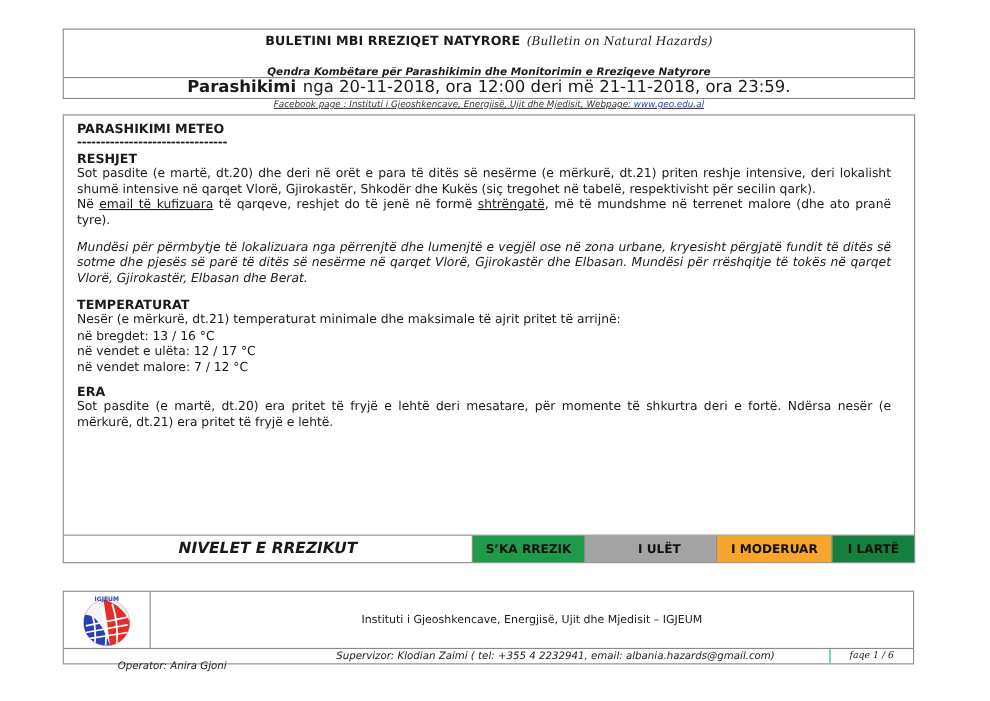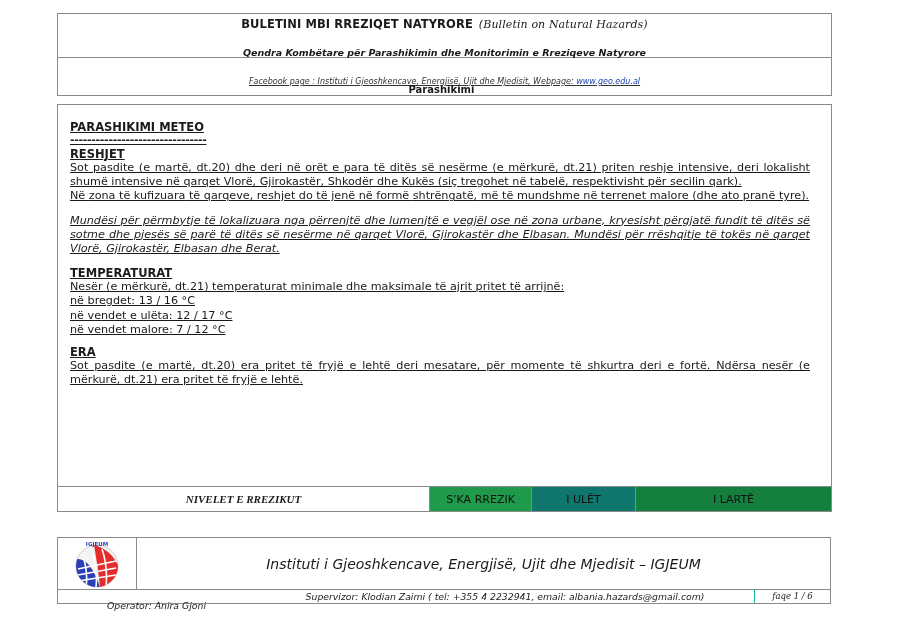--- a/index.html
+++ b/index.html
@@ -1,96 +1,98 @@
 <!DOCTYPE html>
 <html><head>
 <meta charset="utf-8">
 <style>
   html, body { margin:0; padding:0; background:#ffffff; }
   body { width:900px; height:637px; position:relative; overflow:hidden; font-family:"DejaVu Sans", sans-serif; color:#1a1a1a; }
   .box { position:absolute; border:1px solid #8a8a8a; box-sizing:border-box; }
   
-  #hdr { left:57px; top:13px; width:775px; height:83px; }
+  #hdr { left:57px; top:26px; width:775px; height:64px; }
   #hdr .top { position:absolute; left:0; right:0; top:0; height:43px; border-bottom:1px solid #8a8a8a; text-align:center; }
   #hdr .title { margin-top:3px; font-size:11.5px; font-weight:bold; letter-spacing:0.1px; }
   #hdr .title .en { font-family:"DejaVu Serif", serif; font-style:italic; font-weight:normal; font-size:11px; margin-left:6px; }
   #hdr .sub { font-size:9.5px; font-weight:bold; font-style:italic; margin-top:16px; }
   #hdr .fb { font-size:8px; font-style:italic; text-decoration:underline; color:#333; margin-top:19px; }
   #hdr .fb a { color:#1a3fb0; }
   #hdr .bottom { position:absolute; left:0; right:0; top:43px; bottom:0; display:flex; }
   #hdr .bnum { width:205px; border-right:1px solid #8a8a8a; font-size:9.5px; font-weight:bold; display:flex; align-items:center; justify-content:center; }
-  #hdr .fcst { flex:1; font-size:10px; display:flex; align-items:flex-end; justify-content:center; }
+  #hdr .fcst { flex:1; font-size:15px; display:flex; align-items:flex-start; justify-content:center; }
   #hdr .fcst b { margin-right:6px; }
   
   #main { left:57px; top:104px; width:775px; height:408px; }
-  #content { position:absolute; left:12px; top:15px; width:740px; font-size:11.2px; line-height:14.2px;text-decoration:underline; }
+  #content { position:absolute; left:12px; top:5px; width:740px; font-size:11.2px; line-height:14.2px; }
   #content h3 { margin:0; font-size:11.5px; font-weight:bold; line-height:14px; }
   #content .dash { font-weight:bold; font-size:11px; line-height:11px; letter-spacing:-0.3px; margin-bottom:2px; }
   #content p { margin:0; text-align:justify; }
   #content .it { font-style:italic; }
   #content u { text-decoration:underline; }
   .gap8 { height:8px; }
   .gap10 { height:10px; }
   .tline { margin:0 0 5px 0; }
   #risk { position:absolute; left:0; right:0; bottom:0; height:24px; border-top:1px solid #8a8a8a; display:flex; }
-  #risk .lbl { width:371px; display:flex; align-items:center; justify-content:center; font-weight:bold; font-style:italic; font-size:11px;font-family:Liberation Serif, serif; }
-  #risk .lvl { display:flex; align-items:center; justify-content:center; font-weight:normal; font-size:11px; border-left:1px solid #8a8a8a; }
+  #risk .lbl { width:371px; display:flex; align-items:center; justify-content:center; font-weight:bold; font-style:italic; font-size:14px; }
+  #risk .lvl { display:flex; align-items:center; justify-content:center; font-weight:bold; font-size:11px; border-left:1px solid #8a8a8a; }
   
   #ftr { left:57px; top:537px; width:774px; height:67px; }
   #ftr .row1 { position:absolute; left:0; right:0; top:0; height:51px; border-bottom:1px solid #8a8a8a; display:flex; }
   #ftr .logo { width:78px; border-right:1px solid #8a8a8a; display:flex; align-items:center; justify-content:center; }
-  #ftr .inst { flex:1; display:flex; align-items:center; justify-content:center; font-size:14px;font-style:italic; }
+  #ftr .inst { flex:1; display:flex; align-items:center; justify-content:center; font-size:10px; }
   #ftr .row2 { position:absolute; left:0; right:0; top:51px; bottom:0; display:flex; font-size:9.3px; font-style:italic; }
   #ftr .op { width:197px; border-right:1px solid #8a8a8a; display:flex; align-items:center; justify-content:center;margin-top:16px; }
   #ftr .sup { width:498px; border-right:1px solid #14b8a6; display:flex; align-items:center; justify-content:center; }
   #ftr .pg { flex:1; display:flex; align-items:center; justify-content:center; font-family:"DejaVu Serif", serif; font-size:8.5px; }
 </style>
 </head>
 <body>
 
 <div class="box" id="hdr">
   <div class="top">
     <div class="title"><span>BULETINI MBI RREZIQET NATYRORE</span><span class="en">(Bulletin on Natural Hazards)</span></div>
     <div class="sub">Qendra Kombëtare për Parashikimin dhe Monitorimin e Rreziqeve Natyrore</div>
     <div class="fb"><span>Facebook page : Instituti i Gjeoshkencave, Energjisë, Ujit dhe Mjedisit, Webpage: </span><a>www.geo.edu.al</a></div>
   </div>
   <div class="bottom">
     <div class="fcst">
         <b>Parashikimi</b>
+        <span>nga 20-11-2018, ora 12:00 deri më 21-11-2018, ora 23:59.</span>
       </div>
   </div>
 </div>
 
 <div class="box" id="main">
   <div id="content">
     <h3>PARASHIKIMI METEO</h3>
     <div class="dash">--------------------------------</div>
 
     <h3>RESHJET</h3>
     <p>Sot pasdite (e martë, dt.20) dhe deri në orët e para të ditës së nesërme (e mërkurë, dt.21) priten reshje intensive, deri lokalisht shumë intensive në qarqet Vlorë, Gjirokastër, Shkodër dhe Kukës (siç tregohet në tabelë, respektivisht për secilin qark).</p>
-    <p><span>Në </span><u>zona të kufizuara</u><span> të qarqeve, reshjet do të jenë në formë </span><u>shtrëngatë</u><span>, më të mundshme në terrenet malore (dhe ato pranë tyre).</span></p>
+    <p><span>Në </span><u>email të kufizuara</u><span> të qarqeve, reshjet do të jenë në formë </span><u>shtrëngatë</u><span>, më të mundshme në terrenet malore (dhe ato pranë tyre).</span></p>
     <div class="gap10"></div>
     <p class="it">Mundësi për përmbytje të lokalizuara nga përrenjtë dhe lumenjtë e vegjël ose në zona urbane, kryesisht përgjatë fundit të ditës së sotme dhe pjesës së parë të ditës së nesërme në qarqet Vlorë, Gjirokastër dhe Elbasan. Mundësi për rrëshqitje të tokës në qarqet Vlorë, Gjirokastër, Elbasan dhe Berat.</p>
     <div class="gap10"></div>
 
     <h3>TEMPERATURAT</h3>
     <p class="tline">Nesër (e mërkurë, dt.21) temperaturat minimale dhe maksimale të ajrit pritet të arrijnë:</p>
     <p class="tline">në bregdet: 13 / 16 °C</p>
     <p class="tline">në vendet e ulëta: 12 / 17 °C</p>
     <p class="tline">në vendet malore: 7 / 12 °C</p>
     <div class="gap8"></div>
 
     <h3>ERA</h3>
     <p>Sot pasdite (e martë, dt.20) era pritet të fryjë e lehtë deri mesatare, për momente të shkurtra deri e fortë. Ndërsa nesër (e mërkurë, dt.21) era pritet të fryjë e lehtë.</p>
   </div>
 
   <div id="risk">
     <div class="lbl">NIVELET E RREZIKUT</div>
     <div class="lvl" style="width:101px;background:#1e9a4a;color:#111;">S’KA RREZIK</div>
-    <div class="lvl" style="width:103px;background:#0f766e;color:#111;">I ULËT</div>
+    <div class="lvl" style="width:103px;background:#a3a3a3;color:#111;padding-left:16px;">I ULËT</div>
+    <div class="lvl" style="width:104px;background:#f7a52c;color:#111;">I MODERUAR</div>
     <div class="lvl" style="flex:1;background:#15803d;color:#111;">I LARTË</div>
   </div>
 </div>
 
 <div class="box" id="ftr">
   <div class="row1">
     <div class="logo">
       <svg width="54" height="50" viewBox="0 0 54 50">
         <defs>
           <clipPath id="cl">

